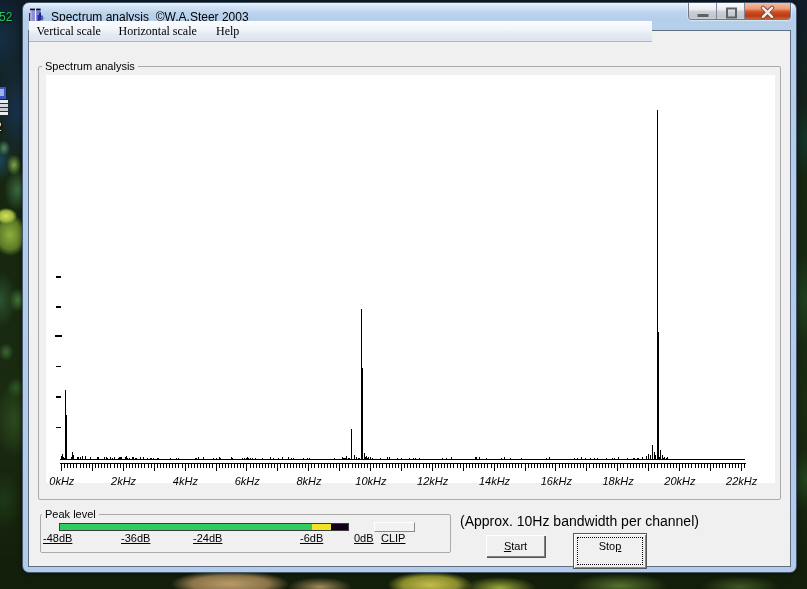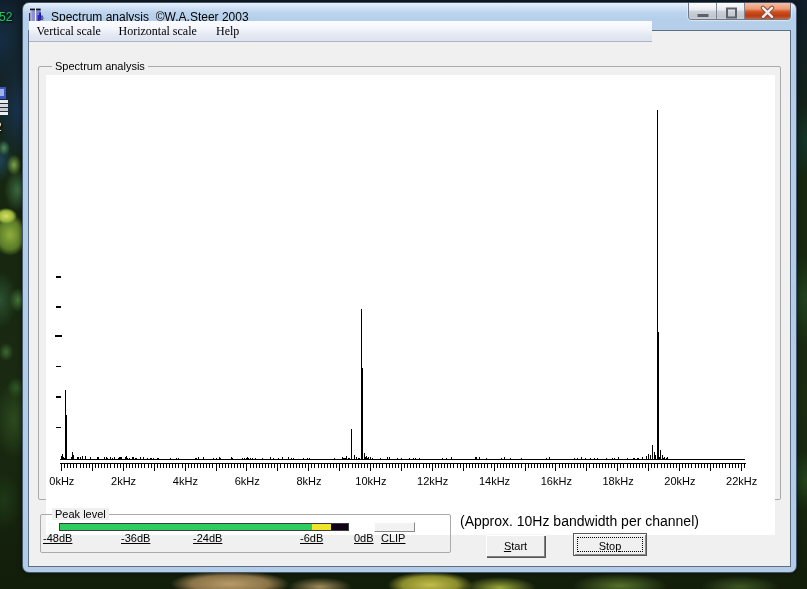--- a/index.html
+++ b/index.html
@@ -66,40 +66,40 @@
 #cap-min svg, #cap-max svg, #cap-close svg { position:absolute; left:0; top:0; }
 
 
 #menubar { position:absolute; left:29px; top:21px; width:623px; height:21px;
   background:linear-gradient(180deg,#fbfcfe 0%,#f2f5fa 40%,#e3e8f2 70%,#dde3ef 100%);
   border-bottom:1px solid #aeb5c6; font-size:12px; color:#000;font-family:Liberation Serif, serif; }
 #menubar span { position:absolute; top:3px; }
 
 
 .group { position:absolute; border:1px solid #aaaaaa; border-radius:2px; }
-.glabel { position:absolute; font-size:11px; color:#000; background:#f0f0f0; padding:0 3px; line-height:12px;margin-left:10px; }
-
-#plot { position:absolute; left:46px; top:75px; width:729px; height:460px; background:#fff; }
+.glabel { position:absolute; font-size:11px; color:#000; background:#f0f0f0; padding:0 3px; line-height:12px; }
+
+#plot { position:absolute; left:46px; top:75px; width:729px; height:408px; background:#fff;font-style:italic; }
 
 
 #bar { position:absolute; left:59px; top:523px; width:290px; height:8px; border:1px solid #3c3c3c; background:#000; }
 #bar .g { position:absolute; left:0; top:0; height:100%; width:252px; background:#2fcc5f; }
 #bar .y { position:absolute; left:252px; top:0; height:100%; width:19px; background:#f0e42a; }
 #bar .k { position:absolute; left:271px; top:0; height:100%; width:17px; background:#120016; }
 .dbl { position:absolute; top:532px; font-size:11px; color:#000;text-decoration:underline; }
 #clipbox { position:absolute; left:374px; top:522px; width:41px; height:10px; background:#f2f2f2;
   border-top:1px solid #fff; border-left:1px solid #fff; border-right:1px solid #8a8a8a; border-bottom:1px solid #8a8a8a; }
 
 #approx { position:absolute; left:460px; top:512.5px; font-size:14px; color:#000; }
 
 
 .cbtn { position:absolute; background:#f0f0f0; font-size:11px; color:#000; text-align:center;
   box-shadow:inset 1px 1px 0 #fff, inset -1px -1px 0 #808080, -0.5px -0.5px 0 #eee, 1px 1px 0 #555; }
 #btn-start { left:486px; top:535px; width:59px; height:22px; line-height:22px; }
-#stop-outer { position:absolute; left:573px; top:533px; width:74px; height:23px; border:1px solid #585858; background:#f0f0f0;
+#stop-outer { position:absolute; left:573px; top:533px; width:74px; height:36px; border:1px solid #585858; background:#f0f0f0;
   box-shadow:inset 1px 1px 0 #fff, inset -1px -1px 0 #888; }
 #stop-focus { position:absolute; left:3px; top:3px; right:3px; bottom:3px; border:1px dotted #000;
   font-size:11px; line-height:16px; text-align:center; }
 u.n { text-decoration:underline; }
 </style>
 </head>
 <body>
 <div id="desk"></div>
 <div id="lbl52">52</div>
 <svg id="icon2" viewBox="0 0 16 29">

